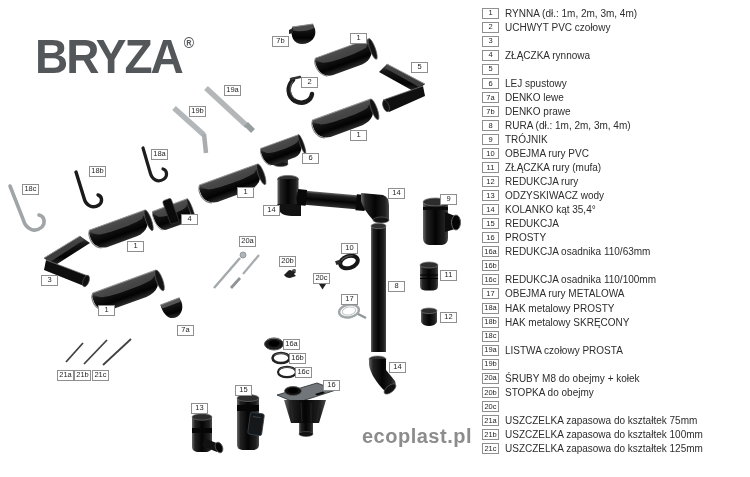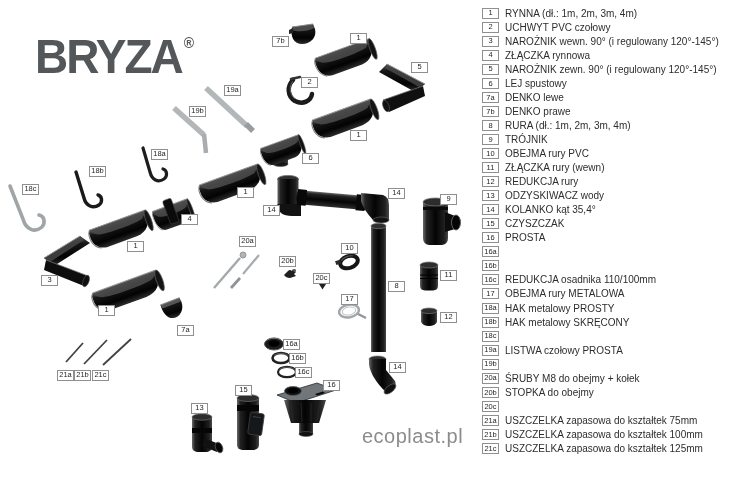--- a/index.html
+++ b/index.html
@@ -9,21 +9,21 @@
   }
   .logo {
     position:absolute; left:35px; top:28px;
     font-size:46px; font-weight:bold; color:#53575a;
     letter-spacing:-2px; transform:scaleY(1.05); transform-origin:left top;
     white-space:nowrap;
   }
   .logo .reg { font-size:14px; letter-spacing:0; position:relative; top:-24px; left:2px; }
   .watermark {
     position:absolute; left:362px; top:425px;
-    font-size:20px; font-weight:normal; color:#8c8c8c; letter-spacing:0.5px;
+    font-size:20px; font-weight:bold; color:#8c8c8c; letter-spacing:0.5px;
   }
   .diagram-svg { position:absolute; left:0; top:0; }
   .numbox {
     border:1px solid #8f8f8f; background:#ffffff; color:#1f1f1f;
     font-size:7.5px; line-height:1; min-width:17px; height:11px;
     display:inline-flex; align-items:center; justify-content:center;
     box-sizing:border-box; padding:0 1px; flex:none;
   }
   #callouts .callout { position:absolute; z-index:5; }
   #legend {
@@ -315,29 +315,27 @@
       <div class="lrow">
         <span class="numbox">1</span>
         <span class="ltext">RYNNA (dł.: 1m, 2m, 3m, 4m)</span>
       </div>
       <div class="lrow">
         <span class="numbox">2</span>
         <span class="ltext">UCHWYT PVC czołowy</span>
       </div>
       <div class="lrow">
         <span class="numbox">3</span>
-        <span class="ltext">NAROŻNIK wewn. 90° (i regulowany 120°-145°)</span>
       </div>
       <div class="lrow">
         <span class="numbox">4</span>
         <span class="ltext">ZŁĄCZKA rynnowa</span>
       </div>
       <div class="lrow">
         <span class="numbox">5</span>
-        <span class="ltext">NAROŻNIK zewn. 90° (i regulowany 120°-145°)</span>
       </div>
       <div class="lrow">
         <span class="numbox">6</span>
         <span class="ltext">LEJ spustowy</span>
       </div>
       <div class="lrow">
         <span class="numbox">7a</span>
         <span class="ltext">DENKO lewe</span>
       </div>
       <div class="lrow">
@@ -351,44 +349,45 @@
       <div class="lrow">
         <span class="numbox">9</span>
         <span class="ltext">TRÓJNIK</span>
       </div>
       <div class="lrow">
         <span class="numbox">10</span>
         <span class="ltext">OBEJMA rury PVC</span>
       </div>
       <div class="lrow">
         <span class="numbox">11</span>
-        <span class="ltext">ZŁĄCZKA rury (wewn)</span>
+        <span class="ltext">ZŁĄCZKA rury (mufa)</span>
       </div>
       <div class="lrow">
         <span class="numbox">12</span>
         <span class="ltext">REDUKCJA rury</span>
       </div>
       <div class="lrow">
         <span class="numbox">13</span>
         <span class="ltext">ODZYSKIWACZ wody</span>
       </div>
       <div class="lrow">
         <span class="numbox">14</span>
         <span class="ltext">KOLANKO kąt 35,4°</span>
       </div>
       <div class="lrow">
         <span class="numbox">15</span>
-        <span class="ltext">CZYSZCZAK</span>
+        <span class="ltext">REDUKCJA</span>
       </div>
       <div class="lrow">
         <span class="numbox">16</span>
-        <span class="ltext">PROSTA</span>
+        <span class="ltext">PROSTY</span>
       </div>
       <div class="lrow">
         <span class="numbox">16a</span>
+        <span class="ltext">REDUKCJA osadnika 110/63mm</span>
       </div>
       <div class="lrow">
         <span class="numbox">16b</span>
       </div>
       <div class="lrow">
         <span class="numbox">16c</span>
         <span class="ltext">REDUKCJA osadnika 110/100mm</span>
       </div>
       <div class="lrow">
         <span class="numbox">17</span>

